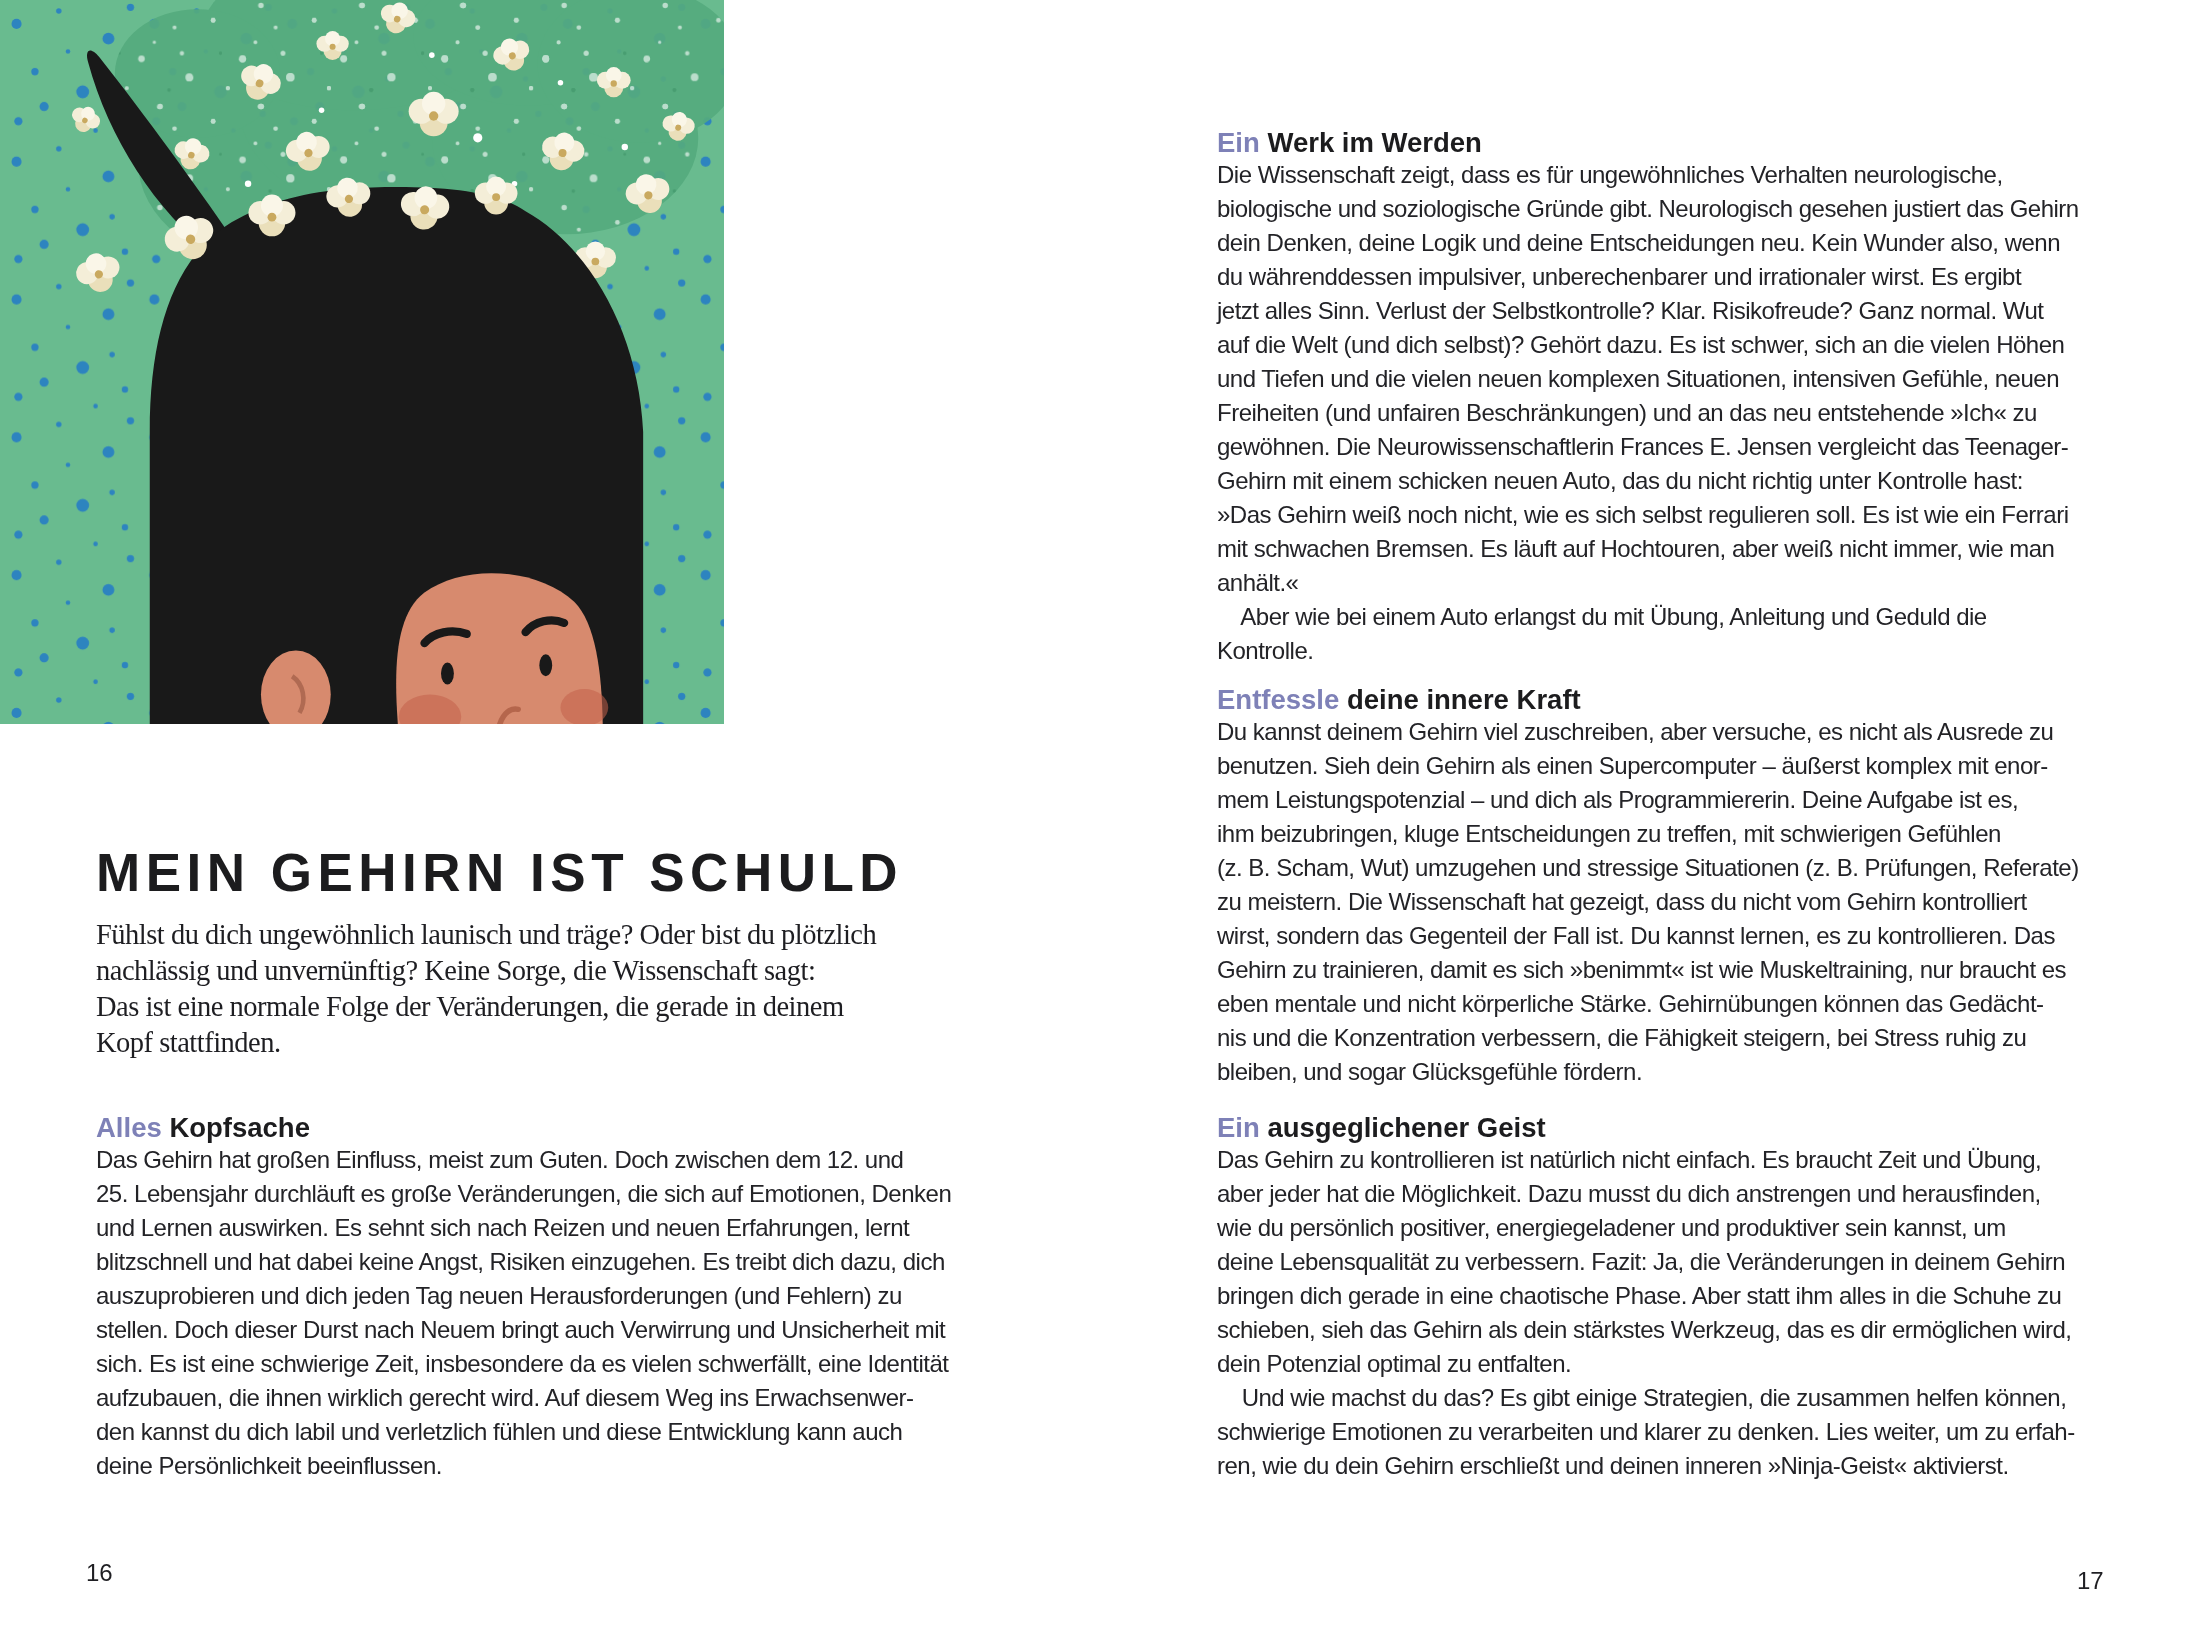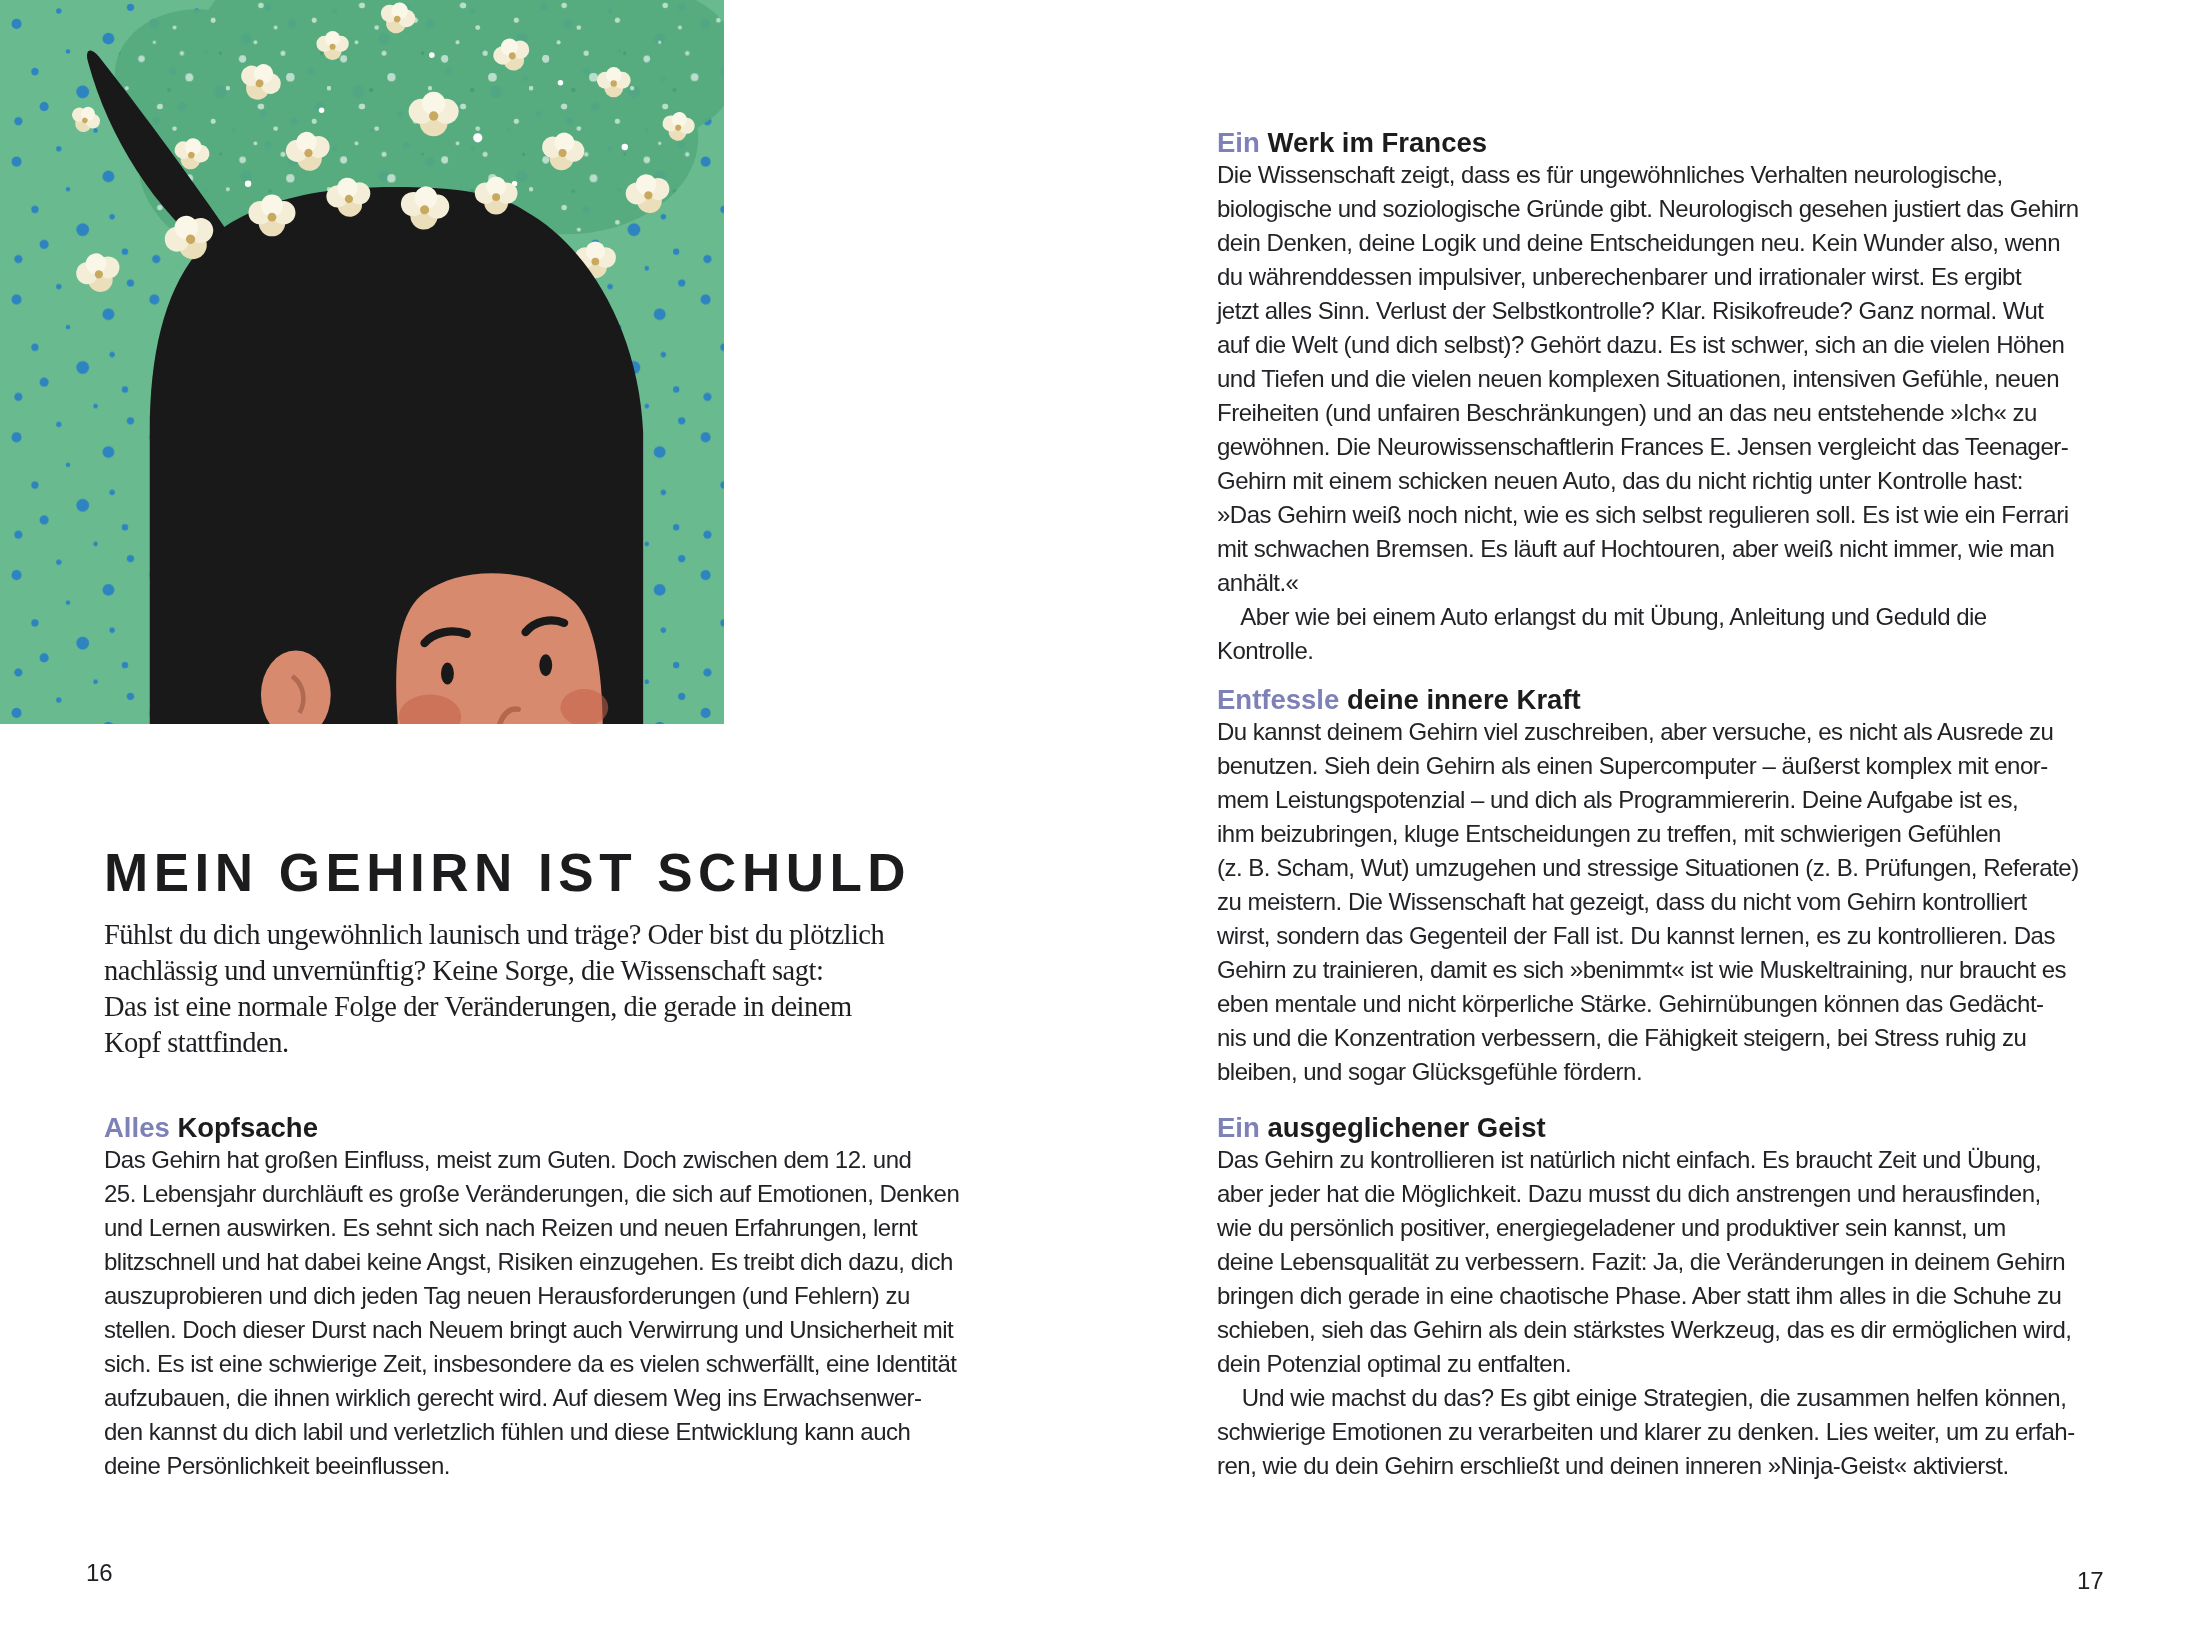--- a/index.html
+++ b/index.html
@@ -15,21 +15,21 @@
     position:absolute; inset:0;
     border-right:1.8px solid #3a3a3a;
     border-bottom:1.8px solid #3a3a3a;
     background:#ffffff;
   }
   .illustration {
     position:absolute; left:0; top:0;
     width:724px; height:724px;
   }
   .left-col {
-    position:absolute; left:104px; top:841px; width:1001px;
+    position:absolute; left:96px; top:841px; width:1001px;
   }
   .right-col {
     position:absolute; left:1217px; top:127px; width:973px;
   }
   .title {
     font-size:53px; line-height:64px; font-weight:bold;
     letter-spacing:5.5px; color:#1c1c1e; white-space:nowrap;
   }
   .intro {
     margin-top:12px;
@@ -187,21 +187,21 @@
         <div class="body-line">den kannst du dich labil und verletzlich fühlen und diese Entwicklung kann auch</div>
         <div class="body-line">deine Persönlichkeit beeinflussen.</div>
       </div>
   </div>
 
   <div class="pagenum left">16</div>
 
   <div class="right-col">
 
     <div class="section first">
-      <h2 class="subhead"><span class="accent">Ein</span> <span>Werk im Frances</span></h2>
+      <h2 class="subhead"><span class="accent">Ein</span> <span>Werk im Werden</span></h2>
       <div class="bodytext">
           <div class="body-line">Die Wissenschaft zeigt, dass es für ungewöhnliches Verhalten neurologische,</div>
           <div class="body-line">biologische und soziologische Gründe gibt. Neurologisch gesehen justiert das Gehirn</div>
           <div class="body-line">dein Denken, deine Logik und deine Entscheidungen neu. Kein Wunder also, wenn</div>
           <div class="body-line">du währenddessen impulsiver, unberechenbarer und irrationaler wirst. Es ergibt</div>
           <div class="body-line">jetzt alles Sinn. Verlust der Selbstkontrolle? Klar. Risikofreude? Ganz normal. Wut</div>
           <div class="body-line">auf die Welt (und dich selbst)? Gehört dazu. Es ist schwer, sich an die vielen Höhen</div>
           <div class="body-line">und Tiefen und die vielen neuen komplexen Situationen, intensiven Gefühle, neuen</div>
           <div class="body-line">Freiheiten (und unfairen Beschränkungen) und an das neu entstehende »Ich« zu</div>
           <div class="body-line">gewöhnen. Die Neurowissenschaftlerin Frances E. Jensen vergleicht das Teenager-</div>

